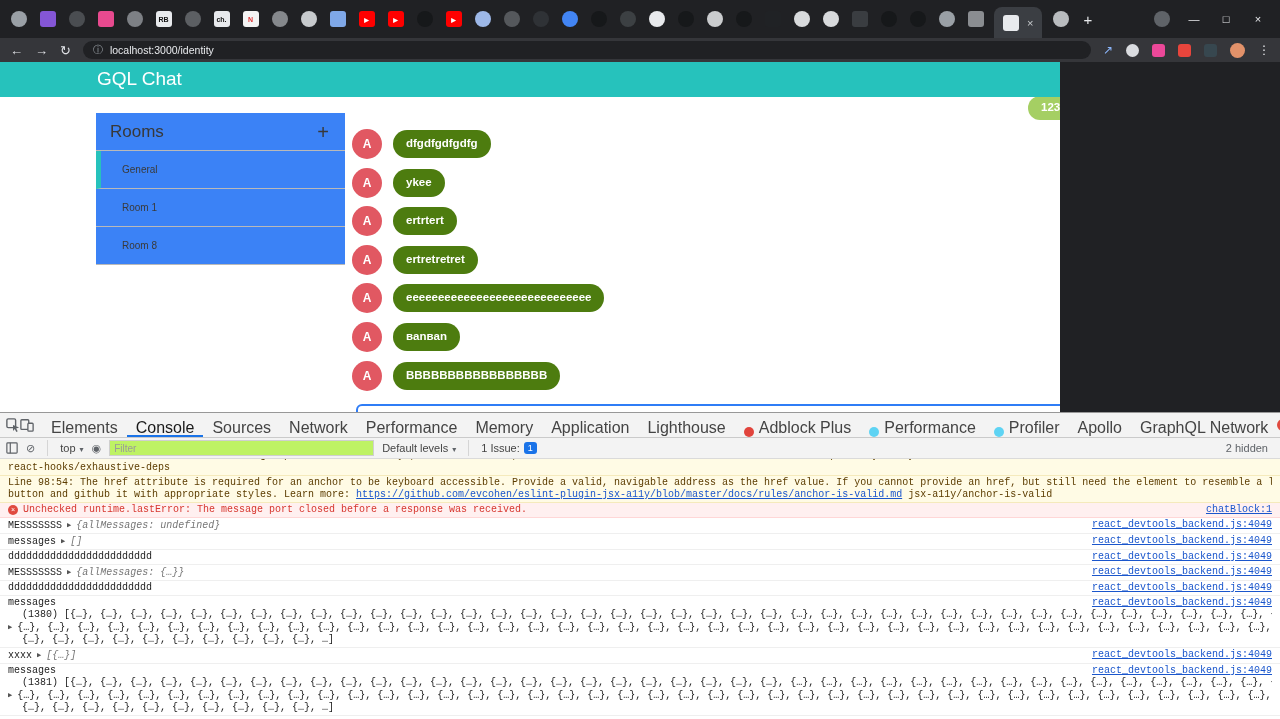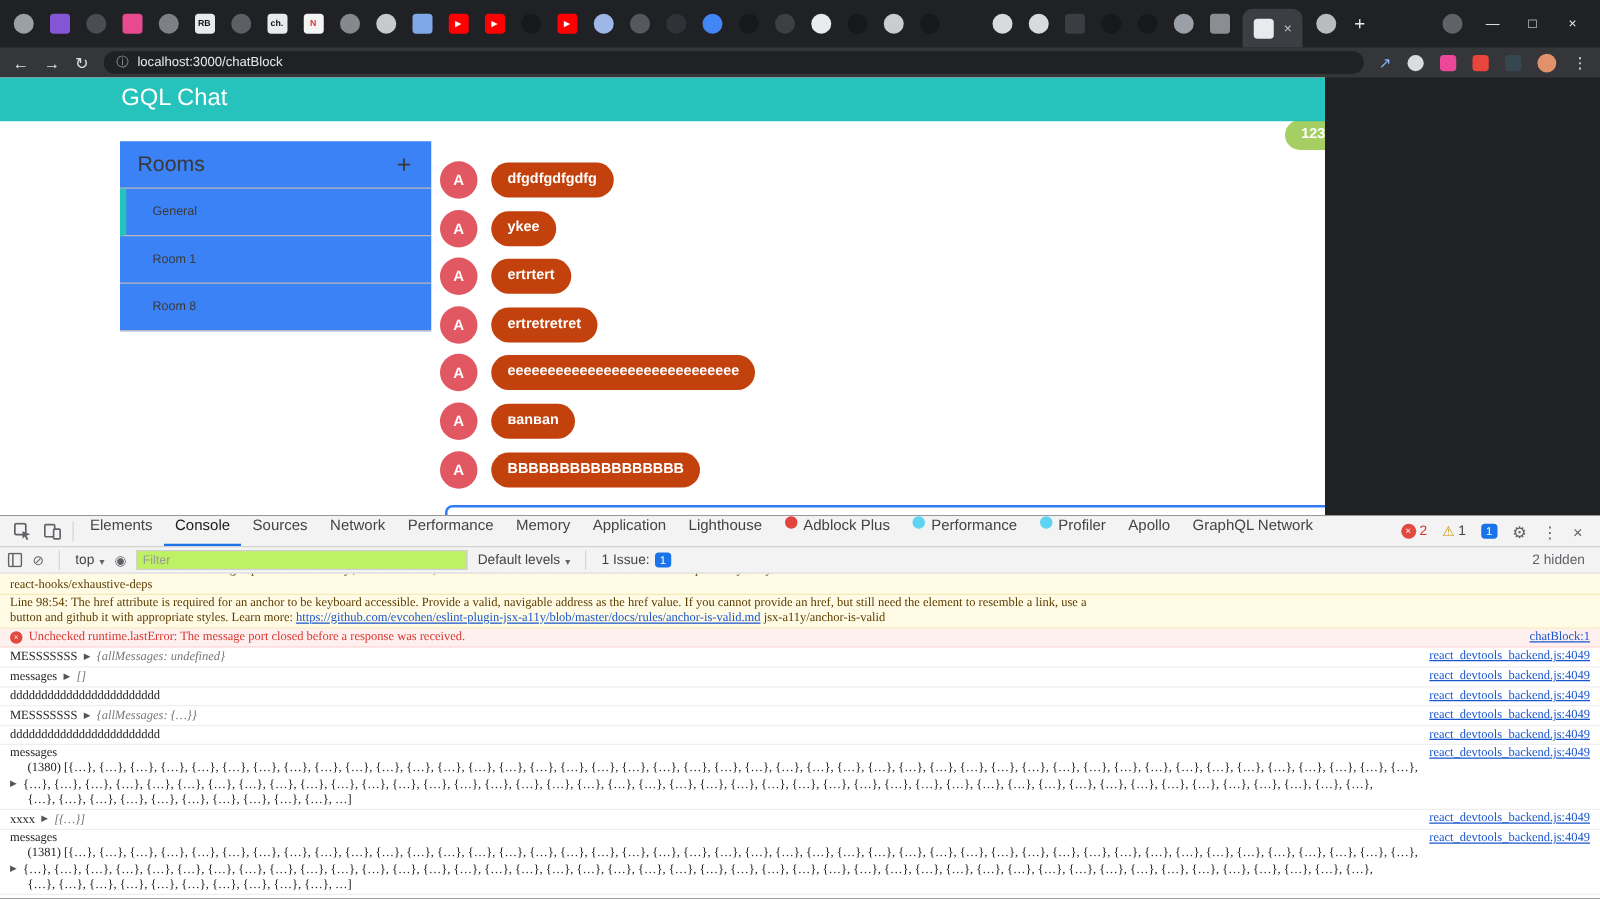--- a/index.html
+++ b/index.html
@@ -38,58 +38,58 @@
 
   #sidebar{position:absolute;left:96px;top:51px;width:249px;background:#3b82f6}
   .rooms-header{height:37px;border-bottom:1px solid #b9b9b9;display:flex;align-items:center;justify-content:space-between;padding:0 16px 0 14px}
   .rooms-title{font-size:17px;color:#383838}
   .add-room{font-size:20px;color:#383838;line-height:1}
   .room{height:38px;border-bottom:1px solid #b9b9b9;display:flex;align-items:center;padding-left:26px;font-size:10px;color:#3a3a3a;box-sizing:border-box}
   .room.active{border-left:5px solid #26c2bc;padding-left:21px}
 
   .msg-row{position:absolute;display:flex;align-items:center;gap:11px;z-index:1}
   .msg-avatar{width:30px;height:30px;border-radius:50%;background:#e15862;color:#fff;font-size:12px;font-weight:bold;display:flex;align-items:center;justify-content:center;flex:0 0 auto}
-  .bubble{background:#c2410c;color:#fff;border-radius:15px;padding:8px 13px;font-size:11.5px;font-weight:600;line-height:1;white-space:nowrap}
+  .bubble{background:#4d7c0f;color:#fff;border-radius:15px;padding:8px 13px;font-size:11.5px;font-weight:600;line-height:1;white-space:nowrap}
   .bubble.green{position:absolute;left:1028px;top:34px;background:#a5cf63;border-radius:12px;padding:6px 13px;z-index:1}
   .cat-avatar{position:absolute;left:1103px;top:30px;width:31px;height:31px;border-radius:50%;background:#cdd8dc;overflow:hidden;z-index:1}
 
   .scrolltrack{position:absolute;left:1141px;top:35px;width:10px;height:296px;background:#f6f6f6;border-left:1px solid #e6e6e6;box-sizing:border-box}
   .scrollthumb{position:absolute;left:1142px;top:38px;width:8px;height:260px;background:#9e9e9e;border-radius:4px}
   .scrollarrow{position:absolute;left:1141px;top:316px;width:10px;height:15px;background:#f1f1f1;color:#555;font-size:7px;text-align:center;line-height:15px}
 
   .chat-input{position:absolute;left:356px;top:342px;width:728px;height:32px;border:2px solid #2f7df6;border-radius:6px;background:#fff;outline:none;box-sizing:border-box}
   .send-btn{position:absolute;left:1096px;top:342px;width:60px;height:34px;background:#26c2bc;border:none;border-radius:6px}
 
   
   #devtools{position:absolute;left:0;top:412px;width:1280px;height:307px;background:#fff;border-top:1px solid #989898;box-sizing:border-box}
   .dt-tabbar{height:25px;background:#f3f3f3;border-bottom:1px solid #cacaca;display:flex;align-items:center;padding:0 6px;box-sizing:border-box}
   .dt-ic{width:24px;display:flex;justify-content:center;align-items:center}
   .dt-sep{width:1px;height:16px;background:#d5d5d5;margin:0 4px}
-  .dt-tab{padding:0 9px;font-size:12px;color:#444;height:24px;display:flex;align-items:flex-start;gap:5px;box-sizing:border-box;white-space:nowrap}
+  .dt-tab{padding:0 9px;font-size:16px;color:#444;height:24px;display:flex;align-items:flex-end;gap:5px;box-sizing:border-box;white-space:nowrap}
   .dt-tab.active{color:#1a1a1a;box-shadow:inset 0 -2px 0 #1a73e8}
   .mini-dot{width:10px;height:10px;border-radius:50%;flex:0 0 auto}
   .dt-right{margin-left:auto;display:flex;align-items:center;gap:12px;padding-right:8px}
   .err-badge,.warn-badge{display:flex;align-items:center;gap:3px;font-size:11px}
   .err-circ{width:12px;height:12px;border-radius:50%;background:#e04a3f;color:#fff;font-size:8px;line-height:12px;text-align:center}
   .err-num{color:#d93025}
   .warn-tri{color:#c98f00;font-size:11px}
   .warn-num{color:#444}
   .bubble-badge{background:#1a73e8;color:#fff;border-radius:3px;padding:0 4px;font-size:9px;height:12px;line-height:12px}
   .dt-gear,.dt-menu,.dt-close{color:#5f6368;font-size:13px}
 
   .dt-toolbar{height:21px;background:#f3f3f3;border-bottom:1px solid #dadada;display:flex;align-items:center;padding:0 6px;gap:8px;font-size:11px;color:#444;box-sizing:border-box}
   .tb-ic{color:#5f6368;font-size:11px;display:flex;align-items:center}
   .ctx{display:flex;align-items:flex-end;gap:4px}
   .caret{font-size:8px;color:#5f6368}
   .filter-input{width:255px;height:14px;border:1px solid #cfcfcf;background:#bef264;font-size:10px;padding:0 4px;color:#333;font-family:"Liberation Sans",sans-serif}
   .filter-input::placeholder{color:#9a9a9a}
   .issue-chip{display:flex;align-items:center;gap:4px}
   .hidden-count{margin-left:auto;color:#5f6368;padding-right:6px}
 
-  .console{height:257px;overflow:hidden;font-family:Liberation Serif, serif;font-size:10px;color:#232323}
+  .console{height:257px;overflow:hidden;font-family:Liberation Mono, monospace;font-size:10px;color:#232323}
   .crow{position:relative;border-bottom:1px solid #efefef;padding:1px 8px;line-height:12px;box-sizing:border-box}
   .cline{white-space:nowrap;overflow:hidden}
   .cline.ind{padding-left:14px}
   .crow.first{margin-top:-10px}
   .warn{background:#fffbe5;border-bottom-color:#f5eabc;color:#5c3c00}
   .errow{background:#fff0f0;border-bottom-color:#ffd7d7;color:#d7372f}
   .src{position:absolute;right:8px;top:1px;color:#1a56cc;text-decoration:underline;background:inherit}
   .err-ic{display:inline-block;width:10px;height:10px;border-radius:50%;background:#e04a3f;color:#fff;font-size:7px;line-height:10px;text-align:center;margin-right:5px}
   .arrow{color:#555;font-size:7px;margin-right:5px;display:inline-block;vertical-align:1px}
   .arrow.pad{margin-left:5px}
@@ -148,21 +148,21 @@
     <span class="winbtn">×</span>
   </div>
 </div>
 
 <div id="toolbar">
   <span class="nav-ic">←</span>
   <span class="nav-ic">→</span>
   <span class="nav-ic">↻</span>
   <div class="url-pill">
     <span class="info-ic">ⓘ</span>
-    <span>localhost:3000/chatBlock</span>
+    <span>localhost:3000/identity</span>
   </div>
   <div class="tb-right">
     <span class="share-ic">↗</span>
     <span class="ext round" style="background:#dadce0"></span>
     <span class="ext sq" style="background:#ec4899"></span>
     <span class="ext sq" style="background:#e8453c"></span>
     <span class="ext sq" style="background:#37474f"></span>
     <span class="profile-av"></span>
     <span class="menu-ic">⋮</span>
   </div>

